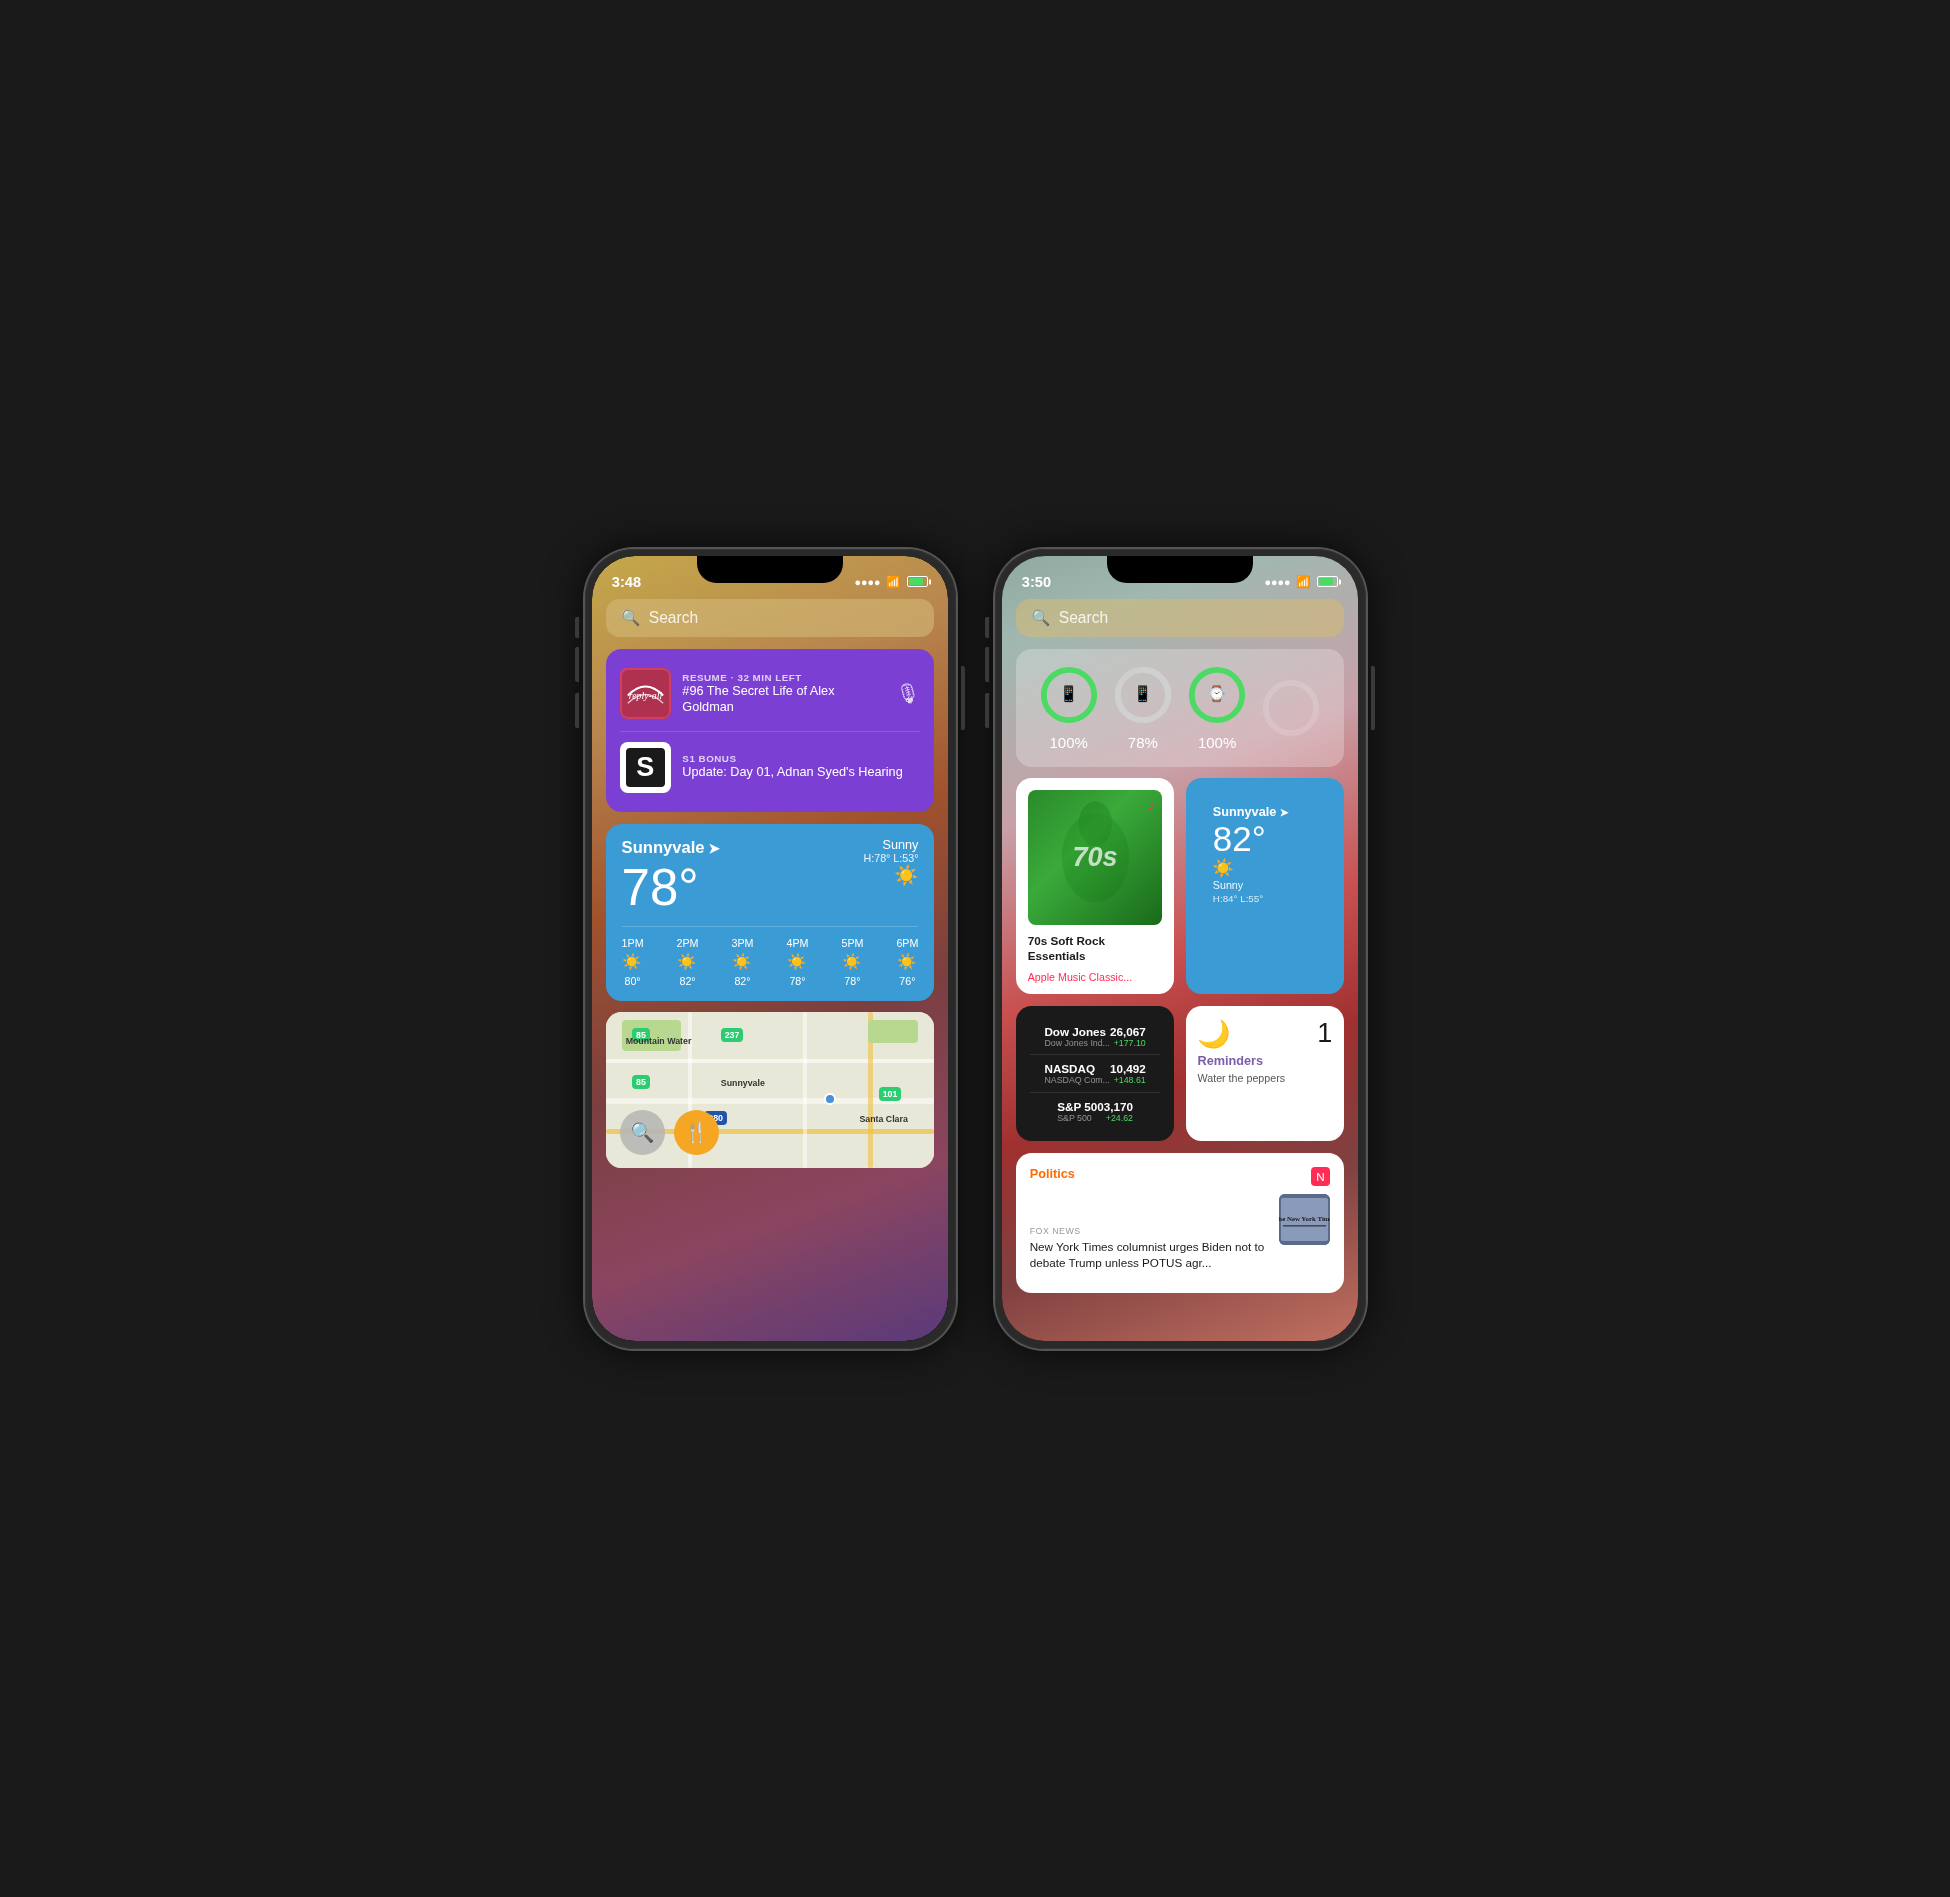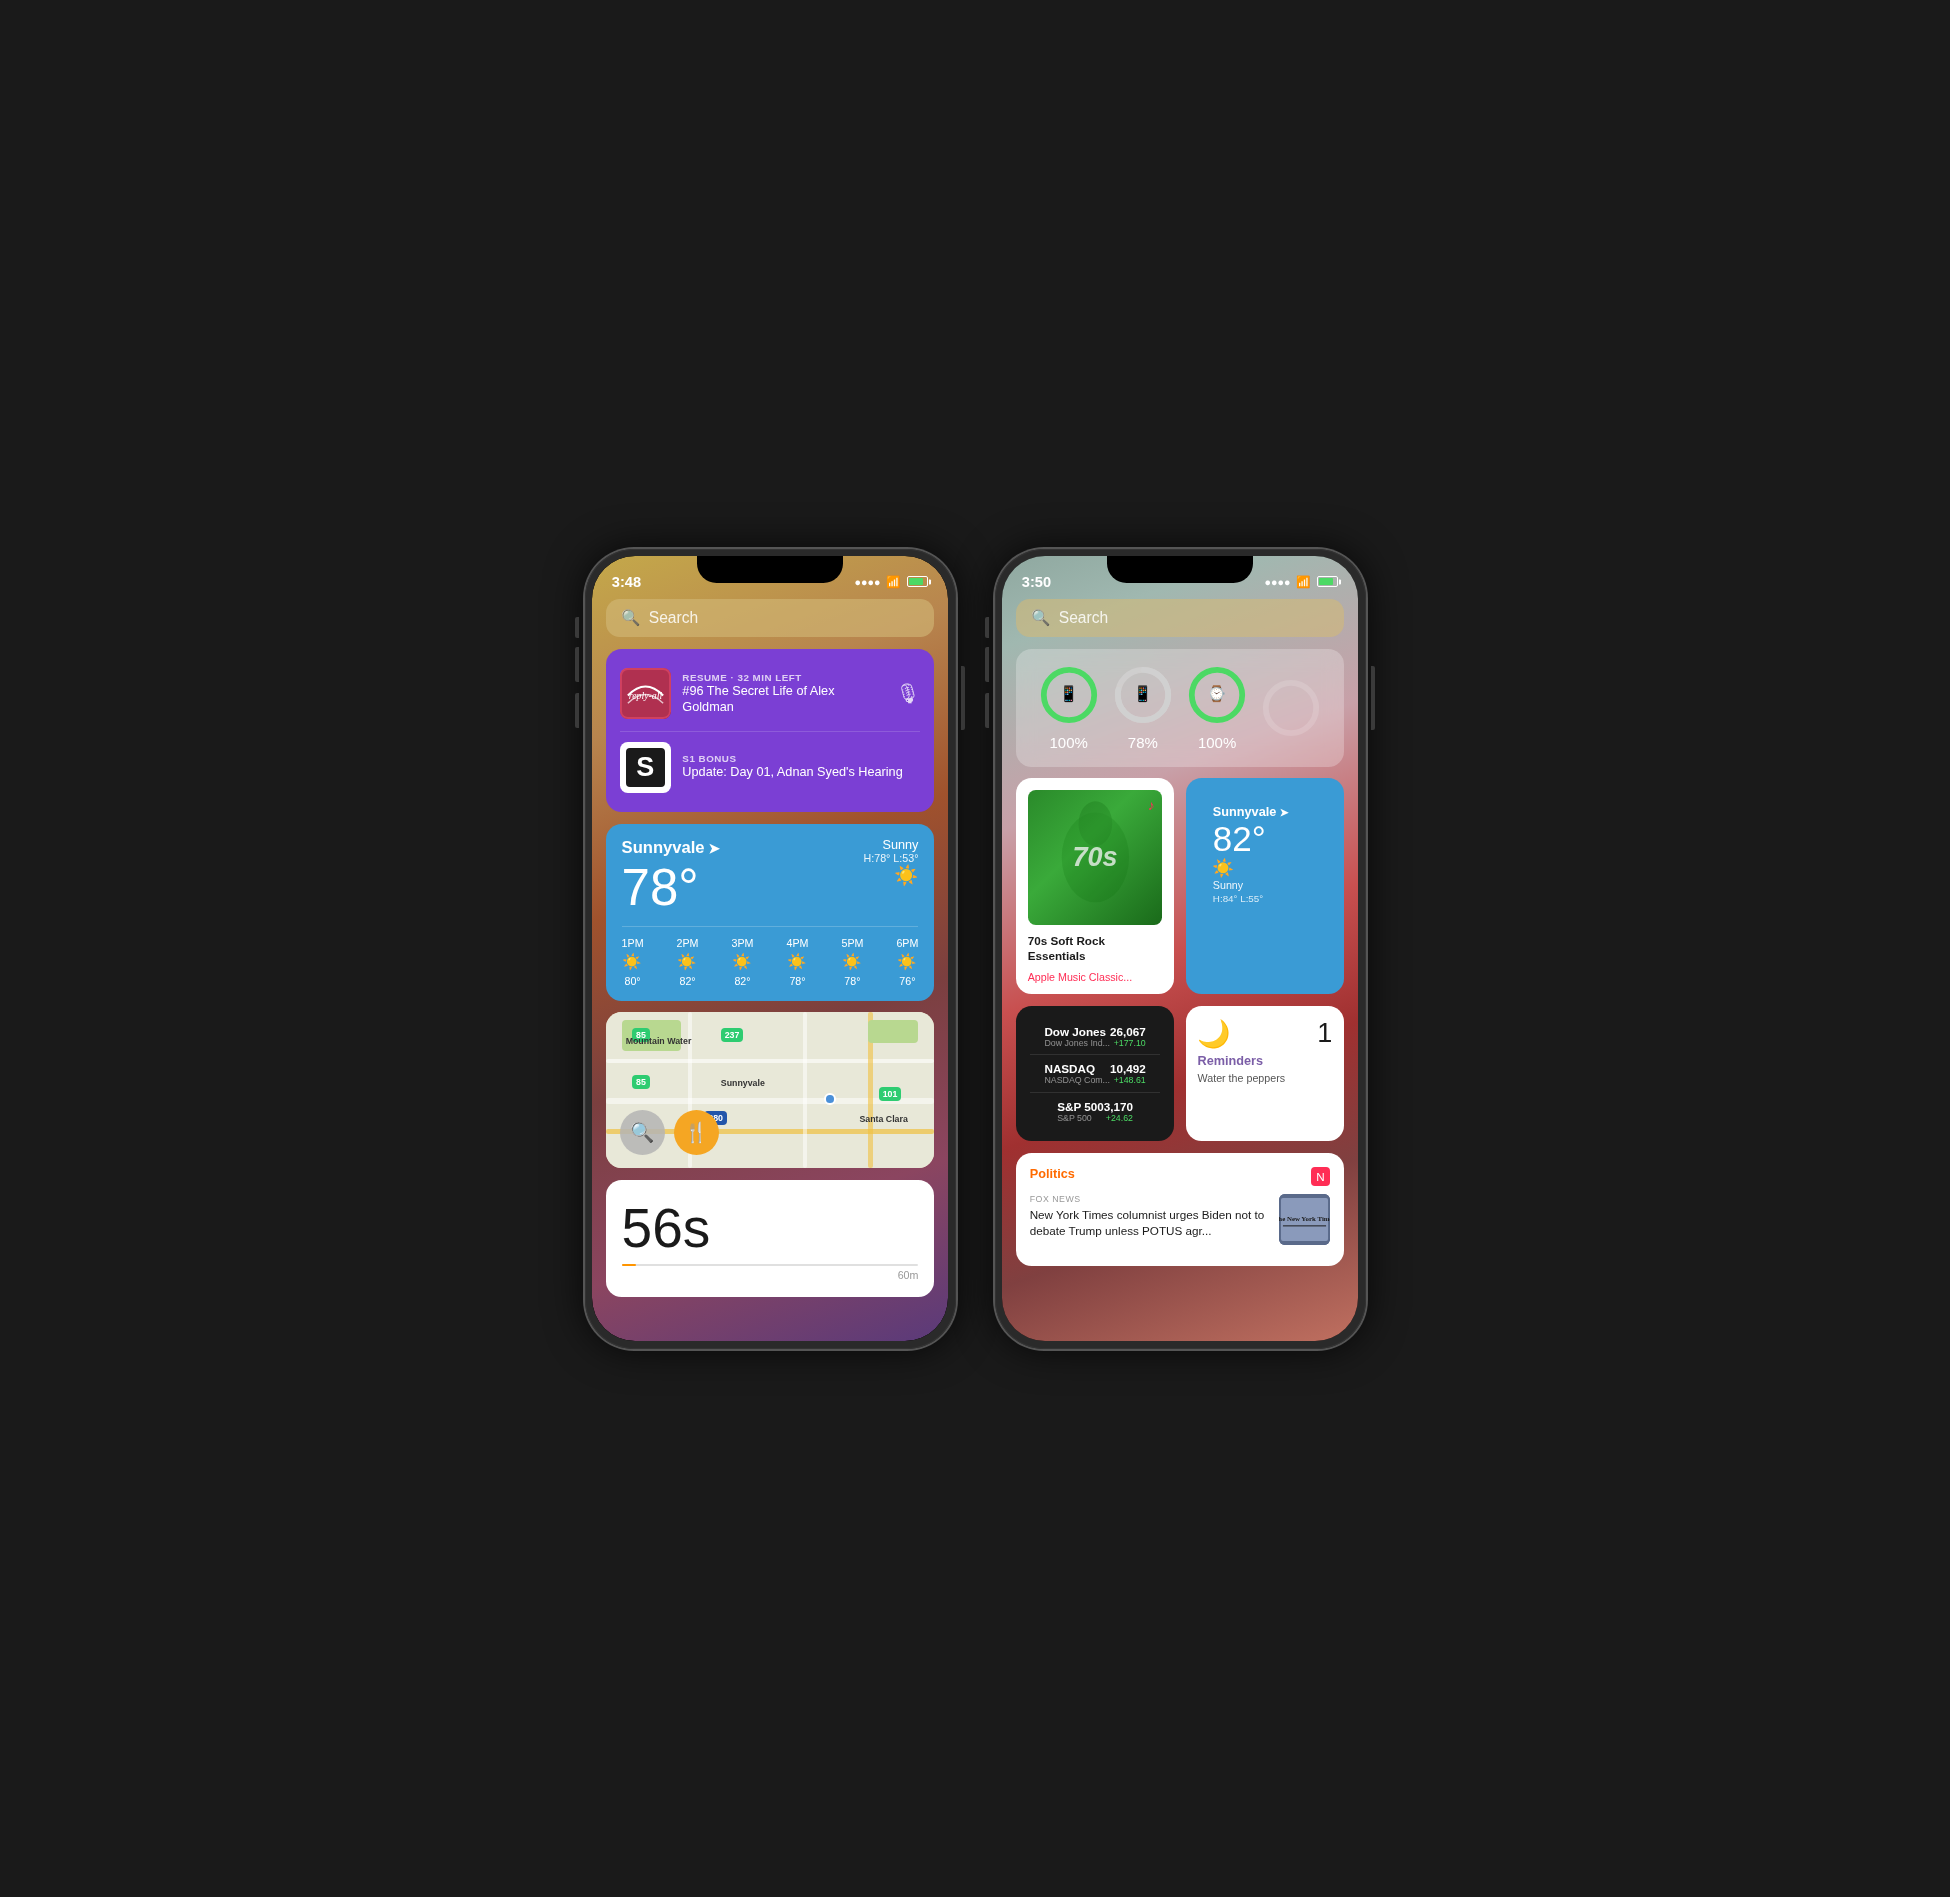--- a/index.html
+++ b/index.html
@@ -864,27 +864,20 @@
 
             <div class="map-dot" style="top:52%;right:30%;"></div>
 
             <div class="map-buttons">
               <div class="map-btn map-btn-search">🔍</div>
               <div class="map-btn map-btn-food">🍴</div>
             </div>
           </div>
         </div>
 
-        <div class="widget timer-widget">
-          <div class="timer-label">56s</div>
-          <div class="timer-progress-bar">
-            <div class="timer-progress-fill"></div>
-          </div>
-          <div class="timer-total">60m</div>
-        </div>
 
       </div>
     </div>
   </div>
 </div>
 
 <div class="phone-wrapper phone-right">
 
   <div class="side-btn-left" style="top:98px;height:35px;"></div>
   <div class="side-btn-left" style="top:144px;height:35px;"></div>
@@ -1036,21 +1029,21 @@
         </div>
 
         <div class="news-widget">
           <div class="clearfix">
             <div class="news-apple-icon" style="float:right;">N</div>
             <div class="news-category">Politics</div>
           </div>
 
 
           <div class="news-item">
-            <div style="flex:1;">
+            <div style="flex:1;margin-top:32px;">
               <div class="news-source" style="font-size:8.8px;color:#999;margin-bottom:2.9px;">FOX NEWS</div>
               <div class="news-headline">New York Times columnist urges Biden not to debate Trump unless POTUS agr...</div>
             </div>
             <div class="news-thumb thumb-biden">
               <svg width="51" height="51" viewBox="0 0 52 52" style="font-size:8px">
                 <rect width="52" height="52" fill="#5a6a8a"></rect>
                 <rect x="2" y="4" width="48" height="44" fill="#8a9abb" rx="2"></rect>
                 <text x="26" y="28" text-anchor="middle" font-size="7" fill="#1a1a1a" font-family="Georgia" font-weight="bold">The New York Times</text>
                 <rect x="4" y="32" width="44" height="1" fill="#1a1a1a"></rect>
               </svg>

